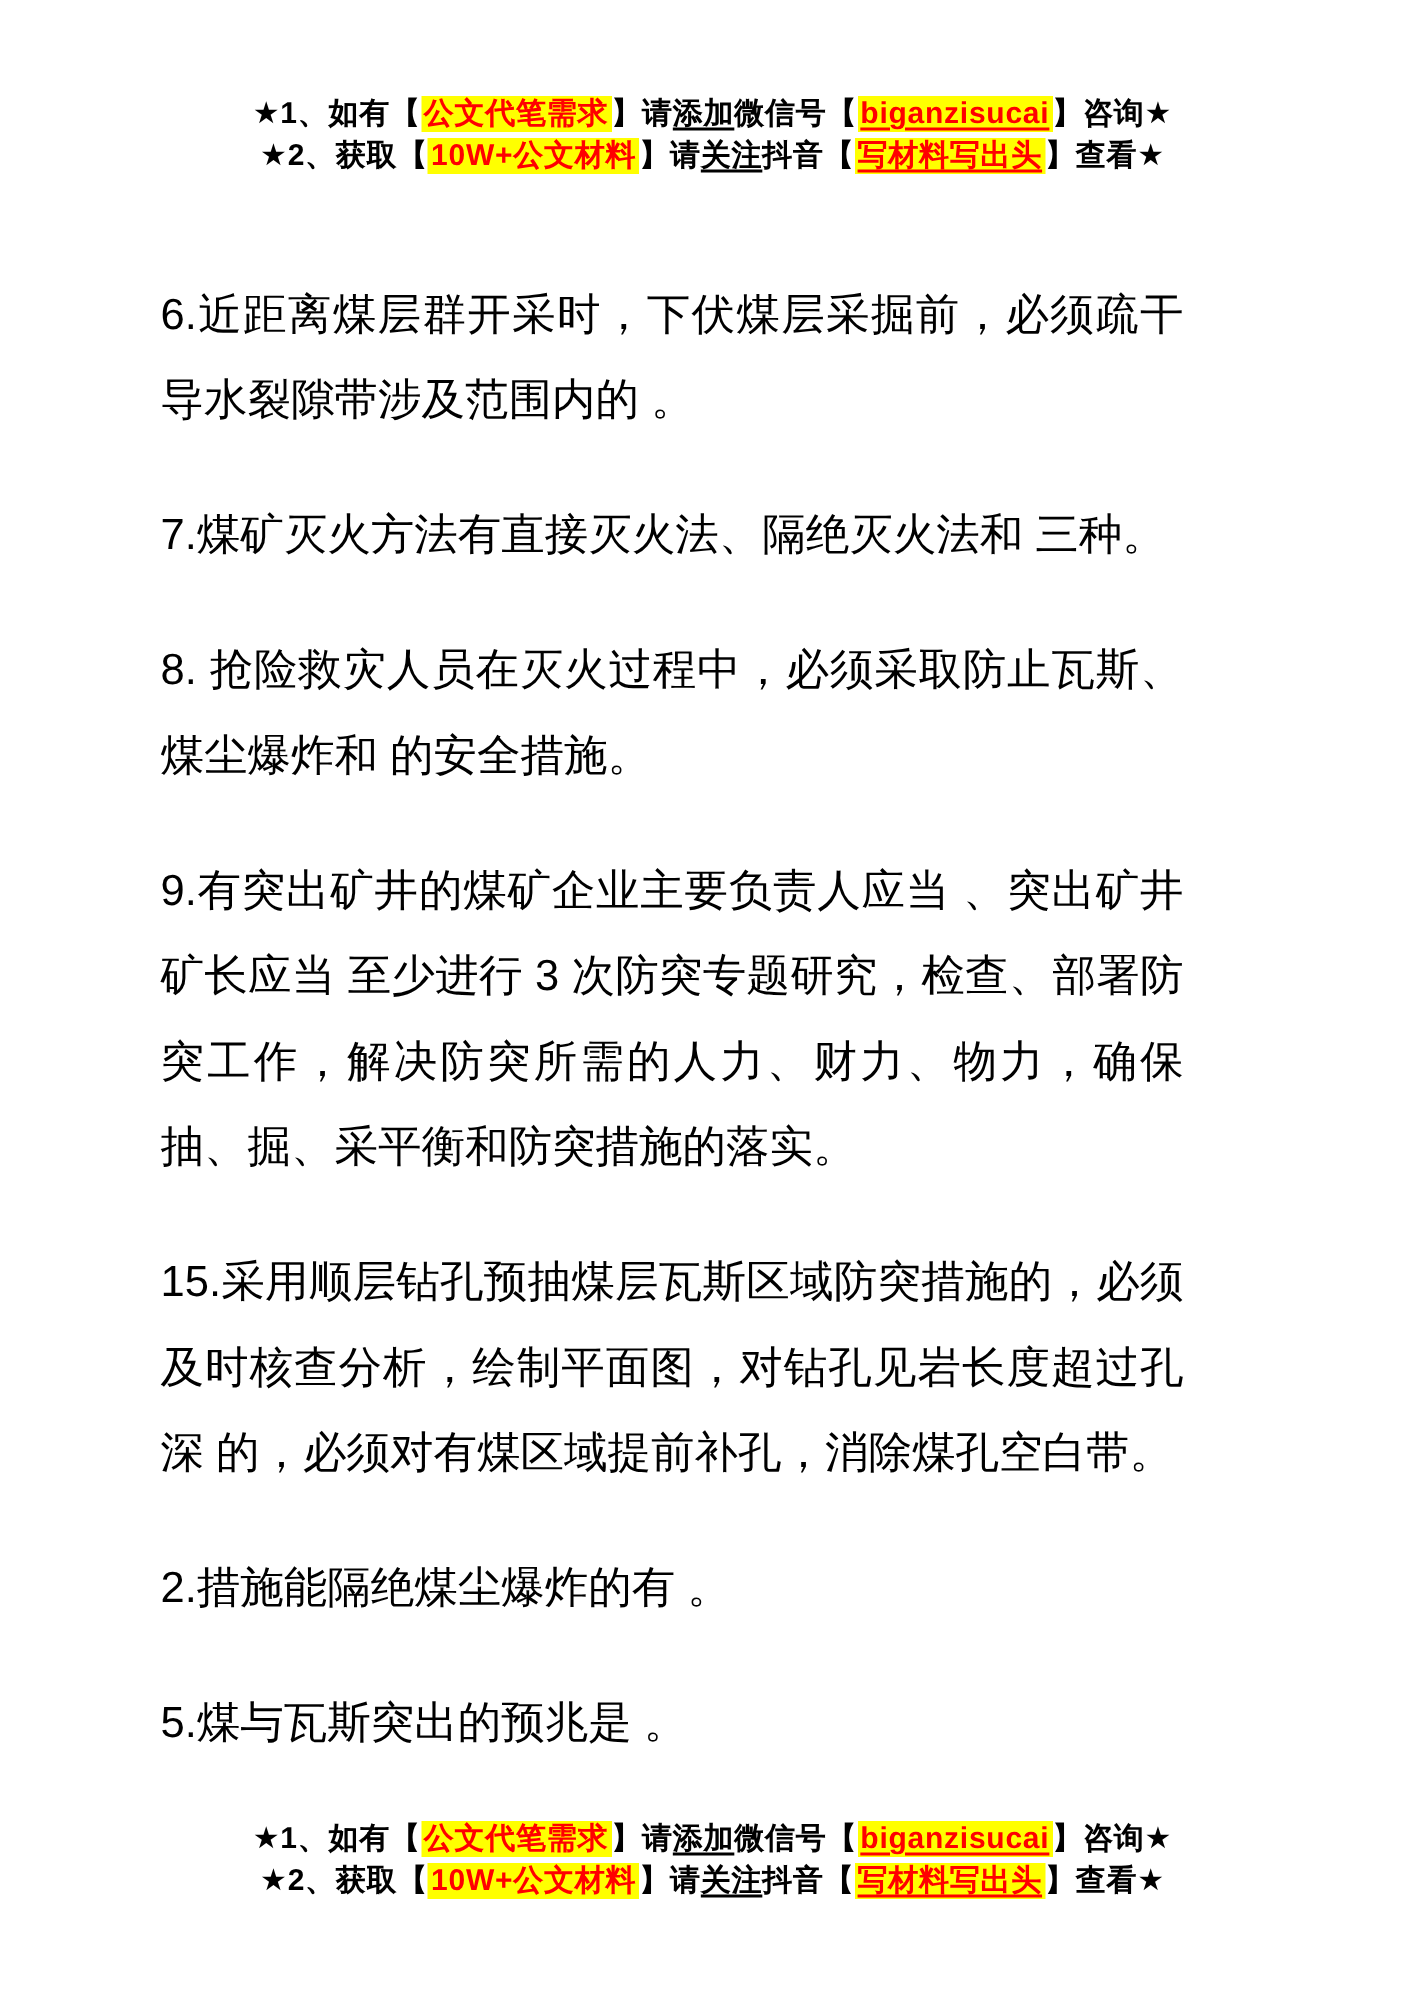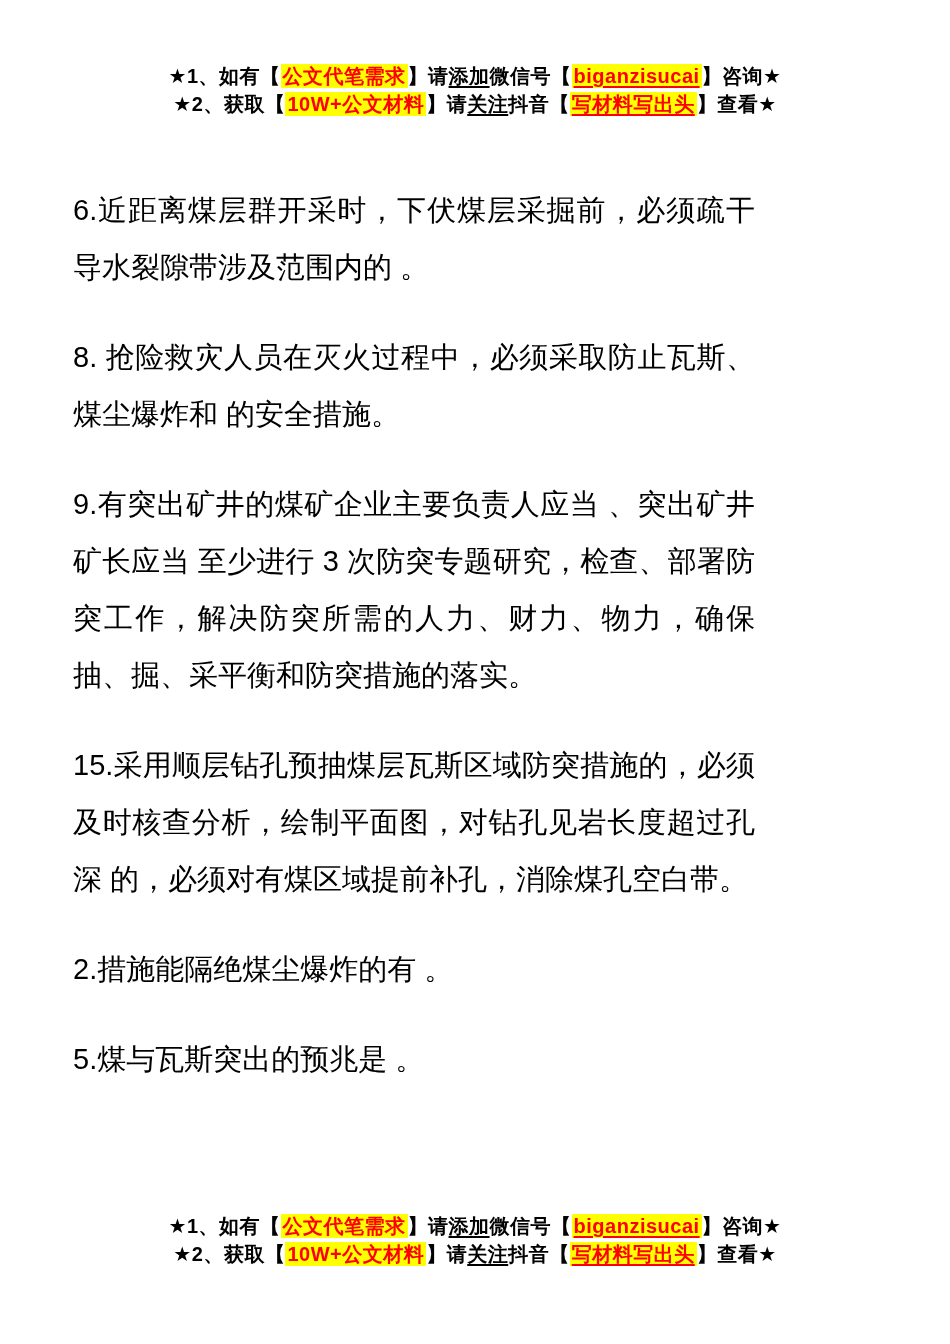--- a/index.html
+++ b/index.html
@@ -39,21 +39,21 @@
   }
   .notice .ul {
     text-decoration: underline;
     text-decoration-thickness: 2px;
     text-underline-offset: 3px;
   }
   
   
   .questions {
     width: 682px;
-    margin: 64px 0 0 73px;
+    margin: 64px 0 0 107px;
   }
   .question {
     font-size: 29px;
     line-height: 57px;
     text-align: justify;
     text-justify: inter-ideograph;
     color: #000000;
     margin: 0 0 33px 0;
     font-family: "Liberation Sans", "DejaVu Sans", sans-serif;
   }
@@ -68,20 +68,21 @@
     <div>
       <span>★1、如有【</span><span class="hl">公文代笔需求</span><span>】请</span><span class="ul">添加</span><span>微信号【</span><span class="hl ul">biganzisucai</span><span>】咨询★</span>
     </div>
     <div>
       <span>★2、获取【</span><span class="hl">10W+公文材料</span><span>】请</span><span class="ul">关注</span><span>抖音【</span><span class="hl ul">写材料写出头</span><span>】查看★</span>
     </div>
   </div>
 
   <div class="questions">
     <p class="question">6.近距离煤层群开采时，下伏煤层采掘前，必须疏干导水裂隙带涉及范围内的 。</p>
+    <p class="question">7.煤矿灭火方法有直接灭火法、隔绝灭火法和 三种。</p>
     <p class="question">8. 抢险救灾人员在灭火过程中，必须采取防止瓦斯、煤尘爆炸和 的安全措施。</p>
     <p class="question">9.有突出矿井的煤矿企业主要负责人应当 、突出矿井矿长应当 至少进行 3 次防突专题研究，检查、部署防突工作，解决防突所需的人力、财力、物力，确保抽、掘、采平衡和防突措施的落实。</p>
     <p class="question">15.采用顺层钻孔预抽煤层瓦斯区域防突措施的，必须及时核查分析，绘制平面图，对钻孔见岩长度超过孔深 的，必须对有煤区域提前补孔，消除煤孔空白带。</p>
     <p class="question">2.措施能隔绝煤尘爆炸的有 。</p>
     <p class="question">5.煤与瓦斯突出的预兆是 。</p>
   </div>
 
   <div class="notice notice-footer">
     <div>
       <span>★1、如有【</span><span class="hl">公文代笔需求</span><span>】请</span><span class="ul">添加</span><span>微信号【</span><span class="hl ul">biganzisucai</span><span>】咨询★</span>

